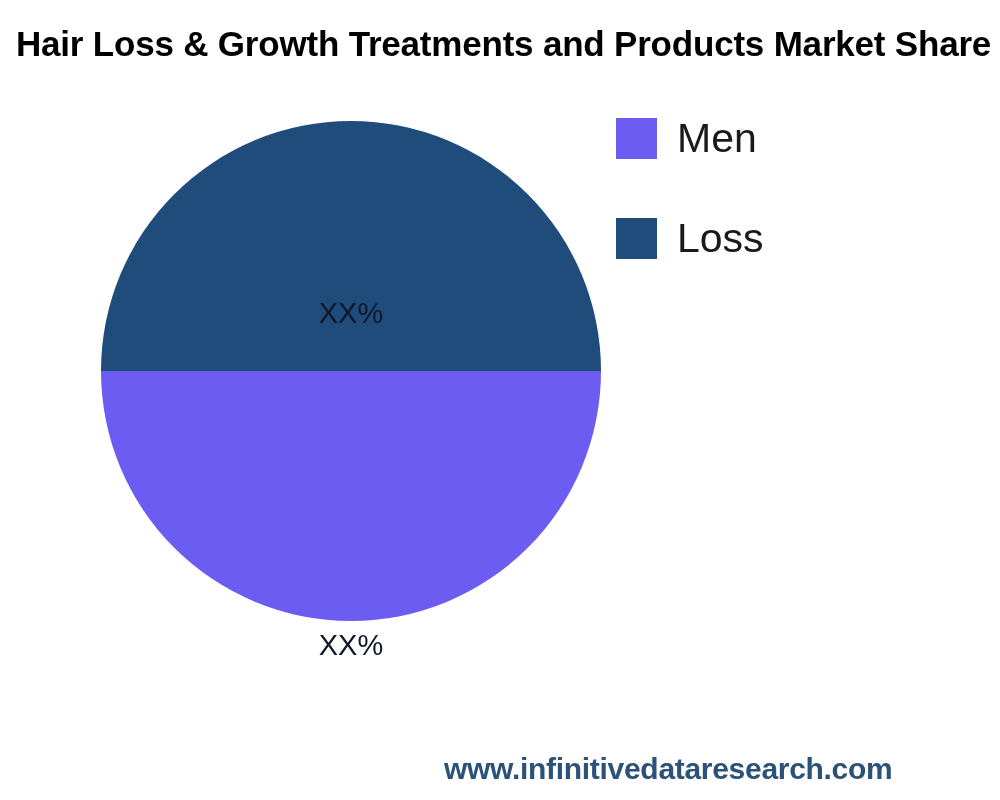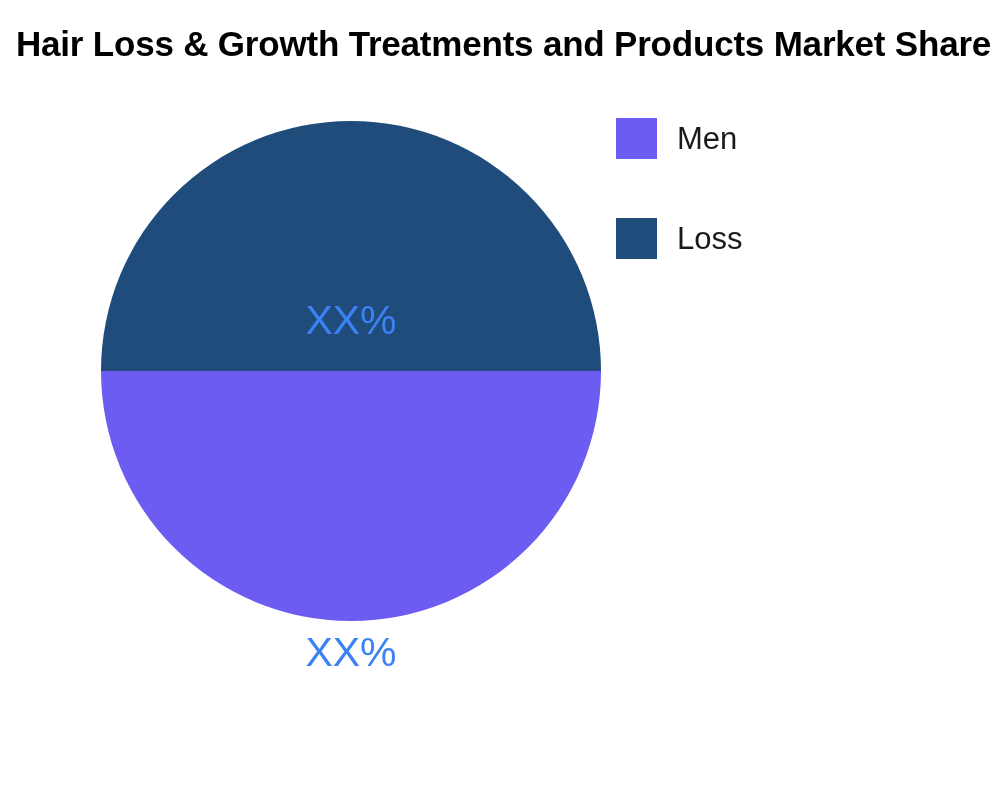--- a/index.html
+++ b/index.html
@@ -37,23 +37,23 @@
     left: 100px;
     top: 120px;
     width: 502px;
     height: 502px;
   }
   #pie-svg { display: block; width: 502px; height: 502px; }
 
   .slice-label {
     position: absolute;
     font-family: "Liberation Sans", sans-serif;
-    font-size: 41px;
+    font-size: 29px;
     font-weight: normal;
-    color: #3b82f6;
+    color: #0f172a;
     text-align: center;
     white-space: nowrap;
   }
   #slice-label-women {
     left: 0px;
     top: 177px;
     width: 502px;
   }
   #slice-label-men {
     left: 0px;
@@ -75,21 +75,21 @@
     margin-bottom: 60px;
   }
   .legend-swatch {
     width: 41px;
     height: 41px;
     flex: 0 0 41px;
   }
   .legend-label {
     margin-left: 20px;
     font-family: "Liberation Sans", sans-serif;
-    font-size: 31px;
+    font-size: 41px;
     color: #1a1a1a;
     white-space: nowrap;
     line-height: 41px;
   }
 
   
   #footer-url {
     position: absolute;
     left: 444px;
     top: 752px;
@@ -123,14 +123,15 @@
     <div class="legend-row">
       <span class="legend-swatch" id="swatch-men" style="background: rgb(108, 92, 242);"></span>
       <span class="legend-label">Men</span>
     </div>
     <div class="legend-row">
       <span class="legend-swatch" id="swatch-women" style="background: rgb(31, 76, 122);"></span>
       <span class="legend-label">Loss</span>
     </div>
   </div>
 
+  <div id="footer-url" style="color: rgb(43, 82, 120);">www.infinitivedataresearch.com</div>
 
 </div>
 
 </body></html>

